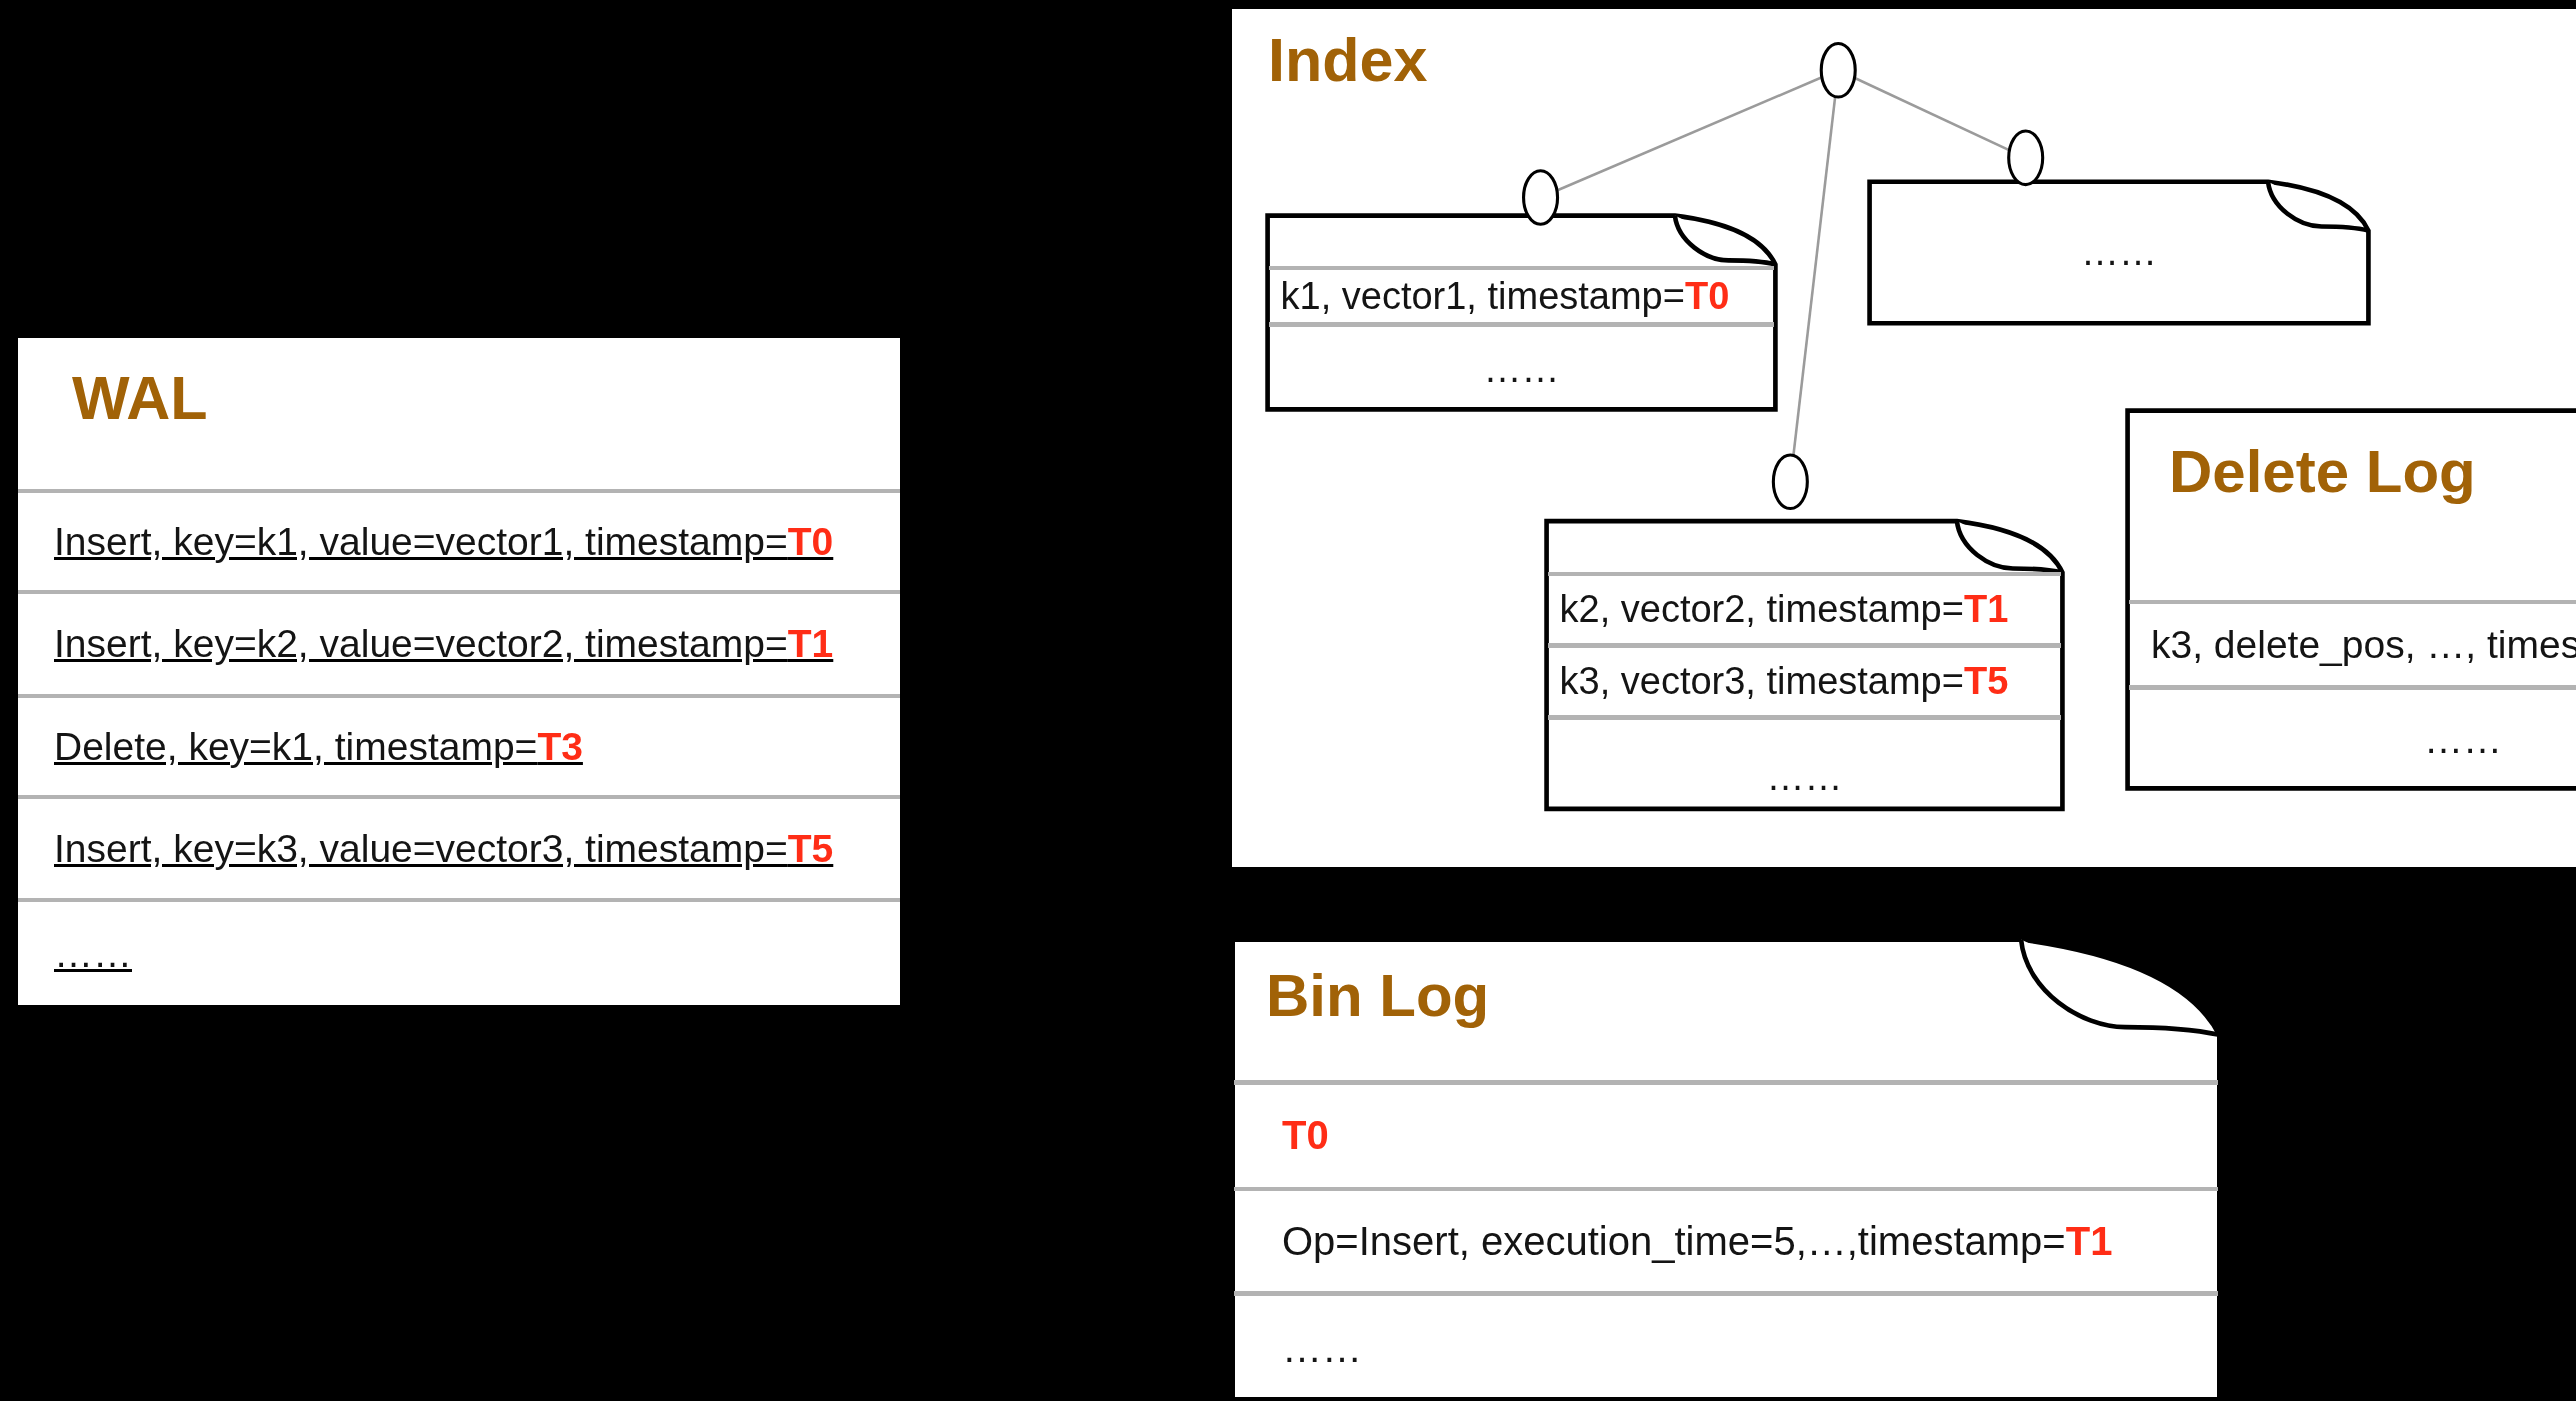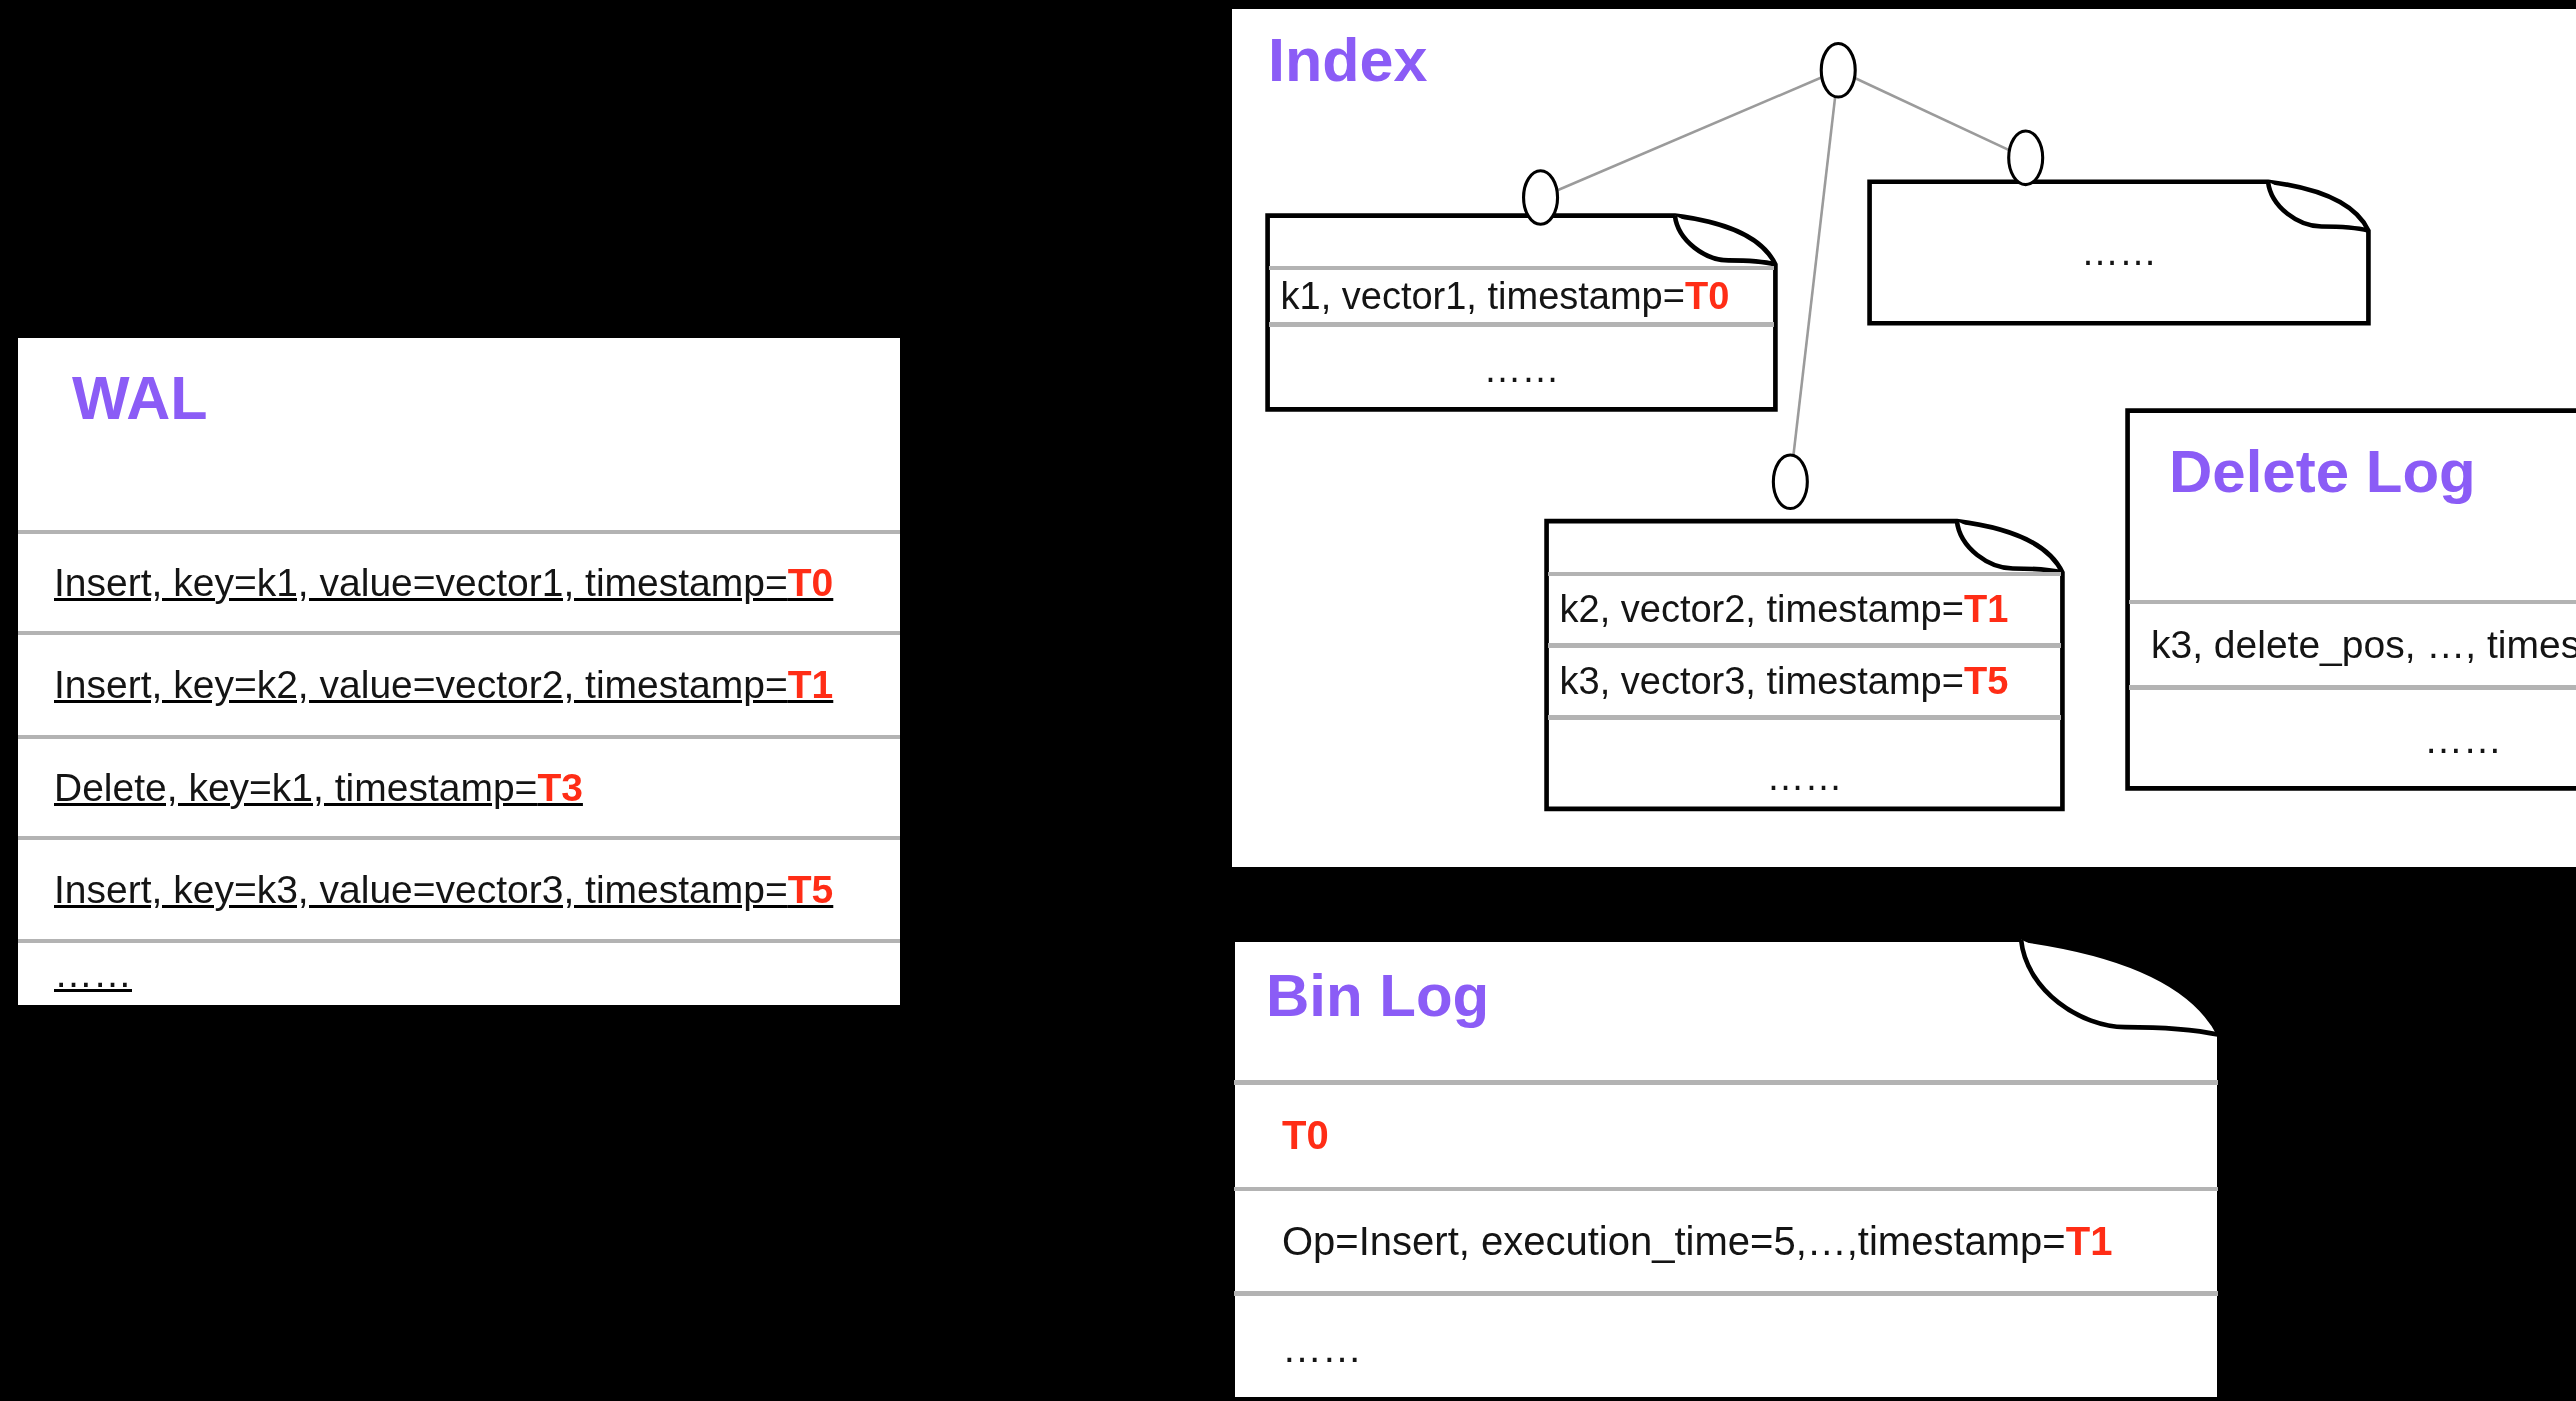--- a/index.html
+++ b/index.html
@@ -1,28 +1,28 @@
 <!DOCTYPE html>
 <html style="font-size:8.2px"><head>
 <meta charset="utf-8">
 <style>
   html,body{margin:0;padding:0;background:#000;}
   .canvas{position:relative;width:2817px;height:1402px;background:#000;overflow:hidden;
           font-family:"Liberation Sans", sans-serif;}
 
   
-  .panel-title{font-weight:bold;font-size:61px;color:#8b5cf6;line-height:1;}
+  .panel-title{font-weight:bold;font-size:61px;color:#a16207;line-height:1;}
   .sep{height:4.6px;background:#b3b3b3;margin:0 4.1px;flex:none;}
   .row-text{font-size:39px;color:#141414;white-space:nowrap;}
   .ts{font-weight:bold;color:#ff2d16;}
 
   
   .wal{position:absolute;left:18px;top:338px;width:882px;height:667px;background:#fff;
        display:flex;flex-direction:column;}
-  .wal-title{height:192px;box-sizing:border-box;padding:30px 0 0 54px;}
+  .wal-title{height:151px;box-sizing:border-box;padding:30px 0 0 54px;}
   .wal .sep{height:4.1px;margin:0;}
   .wal-row{box-sizing:border-box;display:flex;align-items:center;padding-left:36px;flex:none;text-decoration:underline;}
 
   
   .index{position:absolute;left:1232px;top:8.8px;width:1574px;height:858px;background:#fff;}
   .index-title{position:absolute;left:36px;top:21.6px;}
   .tree{position:absolute;left:0;top:0;width:1574px;height:858px;z-index:3;pointer-events:none;}
 
   
   .doc{position:absolute;z-index:2;}

